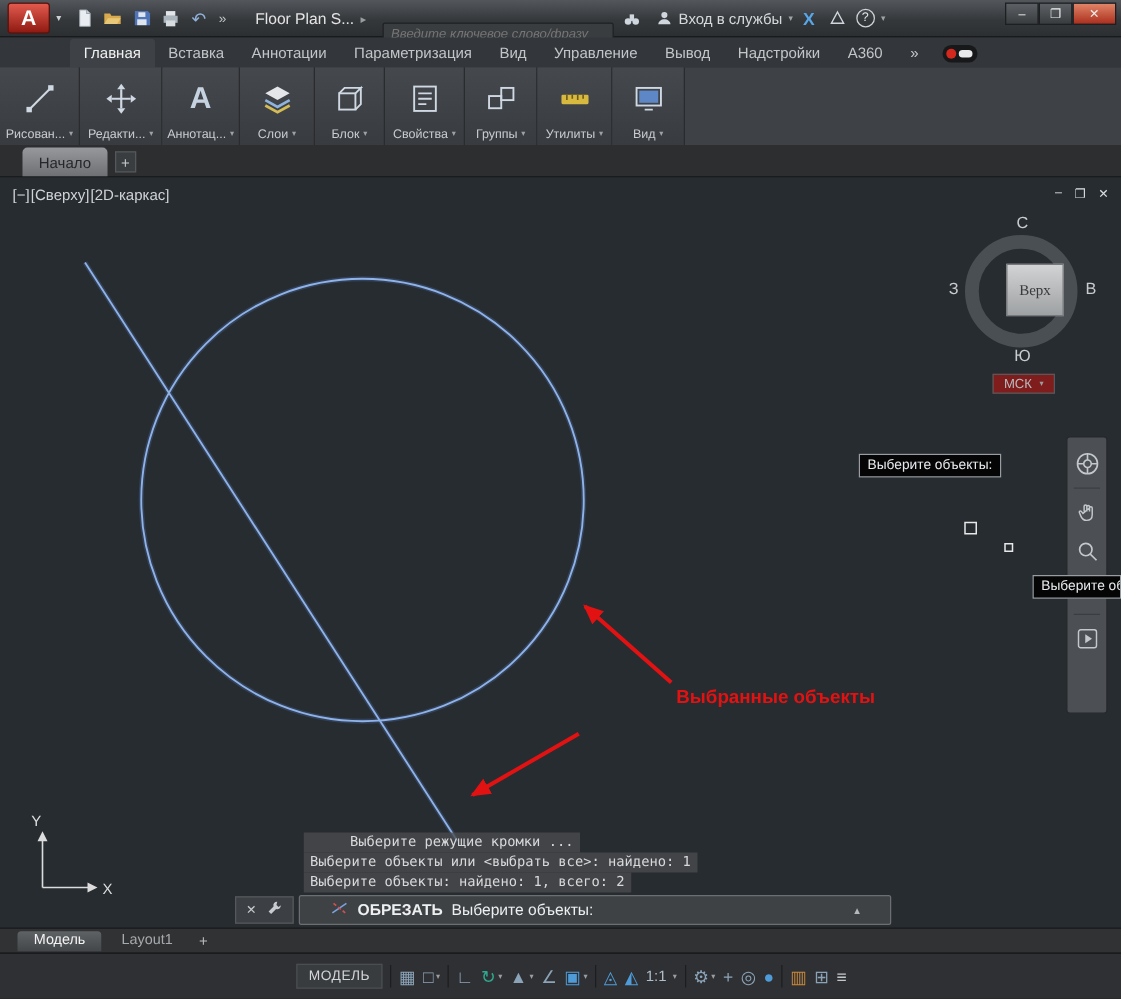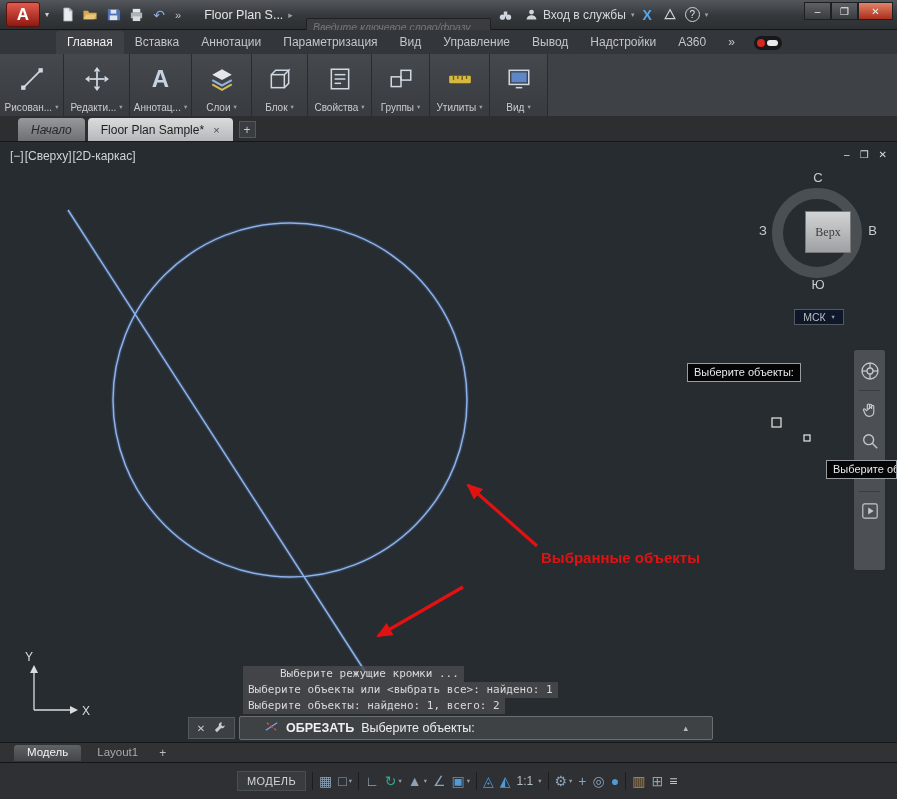--- a/index.html
+++ b/index.html
@@ -40,38 +40,38 @@
   #ribbon{top:54px;height:62px;background:#3e4246;display:flex;}
   .panel{height:62px;border-right:1px solid #292b2d;background:linear-gradient(#45494d,#383b3f);display:flex;flex-direction:column;align-items:center;}
   .panel .picon{flex:1;display:flex;align-items:center;justify-content:center;padding-top:3px;}
   .panel .plabel{height:15px;font-size:10px;color:#caccd0;display:flex;align-items:center;gap:3px;padding-bottom:3px;white-space:nowrap;}
   .plabel .dd{font-size:6.5px;}
   .bigA{font-size:24px;font-weight:bold;color:#c7d2e0;line-height:26px;}
 
   
   #filetabs{top:116px;height:26px;background:#2c2e30;border-bottom:1px solid #151617;display:flex;align-items:flex-end;padding-left:18px;gap:3px;}
   .ftab{height:23px;padding:0 13px;display:flex;align-items:center;gap:9px;font-size:12px;border-radius:4px 4px 0 0;}
-  .ftab.start{background:linear-gradient(#96989b,#6e7073);color:#25272a;font-style:italic;}
+  .ftab.start{background:linear-gradient(#96989b,#6e7073);color:#25272a;}
   .ftab.active{background:linear-gradient(#dadbdc,#b7b8ba);color:#1c1d1e;}
   .ftab .x{color:#4b4d4f;font-size:11px;}
   .newtab{width:17px;height:17px;background:#3a3d40;border:1px solid #55585b;color:#c6c9cb;font-size:12px;display:flex;align-items:center;justify-content:center;margin-bottom:3px;margin-left:3px;}
 
   
   #canvas{top:142px;height:600px;background:#272c31;overflow:hidden;}
   #geom{position:absolute;left:0;top:0;}
   .vp-controls{position:absolute;left:10px;top:7px;display:flex;gap:1px;color:#d1d4d7;font-size:12px;}
   .dwin-btns{position:absolute;right:10px;top:7px;display:flex;gap:10px;color:#dbdee1;font-size:10px;}
   #viewcube{position:absolute;left:756px;top:28px;width:124px;height:124px;color:#c9ccce;font-size:13px;}
   .vc-ring{position:absolute;left:16px;top:18px;width:90px;height:90px;border-radius:50%;border:11px solid rgba(118,122,126,.45);}
   .vc-face{position:absolute;left:49px;top:41px;width:46px;height:42px;background:linear-gradient(#d3d4d5,#9da0a2);box-shadow:inset 0 0 0 1px #76787a;color:#393b3d;font-size:12px;display:flex;align-items:center;justify-content:center;font-family:Liberation Serif, serif;}
   .vc-n{position:absolute;left:0;right:0;top:0;text-align:center;}
   .vc-s{position:absolute;left:0;right:0;bottom:2px;text-align:center;}
   .vc-w{position:absolute;left:3px;top:53px;}
   .vc-e{position:absolute;right:3px;top:53px;}
-  #vc-ucs{position:absolute;left:794px;top:167px;width:50px;height:16px;background:#0f172a;border:1px solid #56595c;color:#b9bcbf;font-size:10.5px;display:flex;align-items:center;justify-content:center;gap:4px;}
+  #vc-ucs{position:absolute;left:794px;top:157px;width:50px;height:16px;background:#7f1d1d;border:1px solid #56595c;color:#b9bcbf;font-size:10.5px;display:flex;align-items:center;justify-content:center;gap:4px;}
   #navbar{position:absolute;left:853px;top:207px;width:33px;height:222px;background:rgba(86,90,94,.8);border:1px solid #27292b;border-radius:3px;display:flex;flex-direction:column;align-items:center;padding-top:9px;gap:7px;}
   .nav-ic{width:24px;height:24px;display:flex;align-items:center;justify-content:center;}
   .nav-sep{width:21px;height:1px;background:#3b3e41;}
   .tooltip{position:absolute;background:#050505;border:1px solid #979da3;color:#e7eaec;font-size:11px;line-height:15px;padding:1px 6px;white-space:nowrap;}
   #tooltip-edge{width:71px;overflow:hidden;}
   .callout{position:absolute;left:541px;top:407px;color:#e31212;font-size:15px;font-weight:600;}
   .ucs-label{position:absolute;color:#dcdcdc;font-size:12px;}
   .hist{position:absolute;left:243px;height:16px;background:rgba(74,76,78,.78);color:#d7d9db;font-family:"DejaVu Sans Mono",monospace;font-size:11px;line-height:16px;padding:0 5px;white-space:pre;}
   #cmdline{position:absolute;left:188px;top:573px;width:525px;height:26px;display:flex;align-items:center;gap:4px;}
   .cmd-tools{width:47px;height:22px;background:rgba(62,65,68,.92);border:1px solid #56595c;display:flex;align-items:center;justify-content:center;gap:8px;color:#c9ccce;font-size:10px;}
@@ -303,24 +303,20 @@
       <div class="plabel">
           <span>Вид</span>
           <span class="dd">▾</span>
         </div>
     </div>
   </section>
 
   <section id="filetabs">
     <div class="ftab start">
         <span>Начало</span>
-      </div>
-    <div class="ftab active">
-        <span>Floor Plan Sample*</span>
-        <span class="x">×</span>
       </div>
     <div class="newtab">+</div>
   </section>
 
   <section id="canvas">
     <svg id="geom" width="897" height="600" viewBox="0 0 897 600">
       <defs>
         <marker id="ar" markerUnits="userSpaceOnUse" markerWidth="18" markerHeight="14" refX="14" refY="7" orient="auto">
             <path d="M0 0L16 7L0 14z" fill="#e31212"></path>
           </marker>

